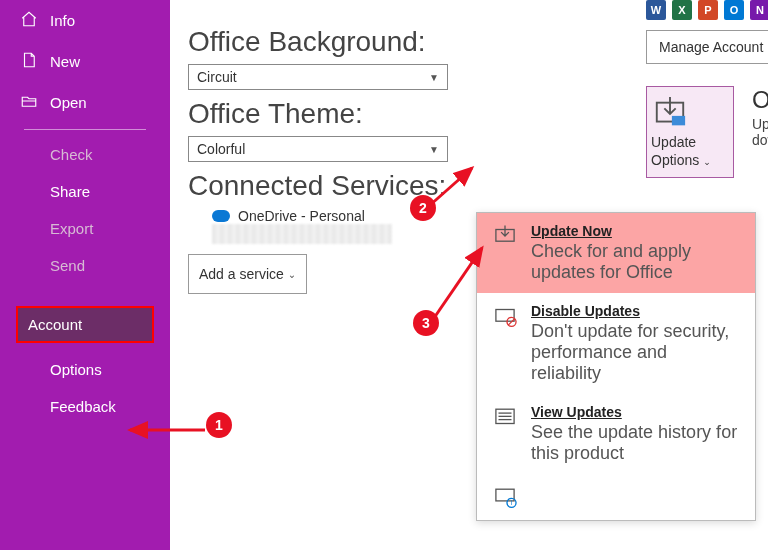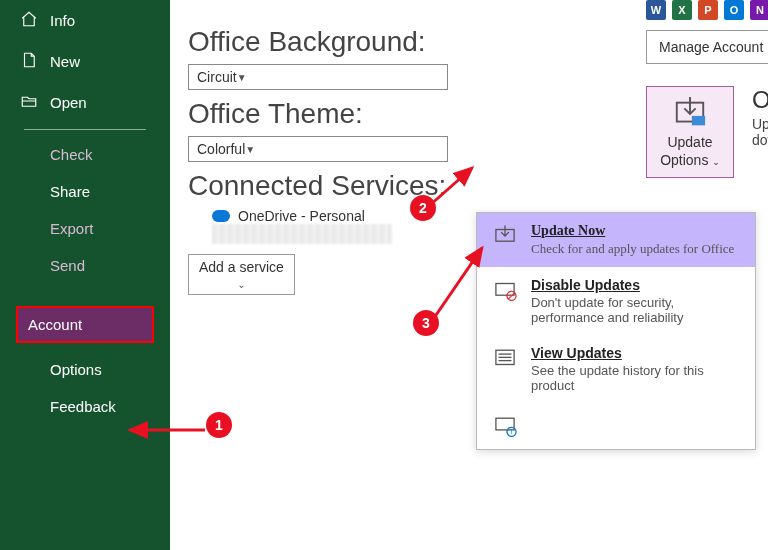--- a/index.html
+++ b/index.html
@@ -12,21 +12,21 @@
     overflow: hidden;
     background: #fff;
     position: relative;
     color: #222;
   }
   
   .sidebar {
     position: absolute;
     left: 0; top: 0; bottom: 0;
     width: 170px;
-    background: #14532d;
+    background: #a21caf;
     color: #fff;
     overflow: hidden;
   }
   .sidebar .item {
     display: flex;
     align-items: center;
     gap: 12px;
     padding: 10px 20px;
     font-size: 15px;
     cursor: pointer;
@@ -60,20 +60,21 @@
     font-weight: 300;
     color: #444;
     margin: 8px 0 6px 0;
   }
   .dropdown {
     width: 260px;
     border: 1px solid #888;
     padding: 4px 8px;
     font-size: 14px;
     display: flex;
+    justify-content: space-between;
     align-items: center;
     background: #fff;
     cursor: pointer;
   }
   .dd-arrow { font-size: 10px; color: #555; }
   .onedrive-row {
     display: flex; align-items: center; gap: 8px;
     margin: 6px 0 0 24px;
     font-size: 14px;
   }
@@ -85,24 +86,24 @@
   }
   .blurred {
     width: 180px; height: 20px;
     background: repeating-linear-gradient(90deg,#e6e6e6,#f4f4f4 8px);
     filter: blur(1px);
     margin-left: 24px;
   }
   .add-service-btn {
     margin-top: 10px;
     border: 1px solid #999;
-    padding: 4px 10px;
+    padding: 11px 10px;
     font-size: 14px;
     display: inline-flex; align-items: center; gap: 4px;
-    background: #fff; cursor: pointer; flex-direction: column;
+    background: #fff; cursor: pointer;
   }
 
   
   .right-col {
     position: absolute;
     left: 476px;
     top: 0;
     width: 300px;
   }
   .office-icons { display: flex; gap: 6px; margin-bottom: 10px; }
@@ -121,21 +122,21 @@
   }
   .btn-row { display:flex; gap:10px; margin-bottom: 22px; }
 
   .update-col {
     display:flex; gap: 18px; align-items:flex-start;
   }
   .update-options-pic {
     width: 88px;
     border: 1px solid #a85aa2;
     background: #f7e8f5;
-    text-align: center;
+    text-align: left;
     padding: 10px 4px 8px 4px;
     cursor: pointer;
   }
   .uo-label { font-size: 14px; line-height: 1.25; display:block; }
   .uo-caret { font-size: 9px; }
   .updates-head { font-size: 24px; font-weight: 300; margin: 0 0 2px 0; }
   .updates-sub { font-size: 14px; color: #444; max-width: 180px; }
 
   
   .uo-menu {
@@ -145,24 +146,24 @@
     width: 280px;
     border: 1px solid #bbb;
     background: #fff;
     box-shadow: 0 2px 8px rgba(0,0,0,.15);
   }
   .uo-item {
     display:flex; gap: 12px;
     padding: 10px 14px;
     cursor: pointer;
   }
-  .uo-item.hover { background: #c4b5fd; font-family: Liberation Serif, serif; }
+  .uo-item.hover { background: #fca5a5; }
   .uo-item .mi-icon { width: 28px; flex-shrink:0; display:flex;align-items:flex-start;justify-content:center; }
   .uo-item .mi-title { font-size: 14px; font-weight: 600; text-decoration: underline; }
-  .uo-item .mi-sub { font-size: 13px; color: #555; margin-top: 2px; }
+  .uo-item .mi-sub { font-size: 18px; color: #555; margin-top: 2px; }
 
   
   .overlay { position:absolute; left:0; top:0; width:768px; height:550px; pointer-events:none; }
   .numcircle {
     position:absolute; width:26px;height:26px;border-radius:50%;
     background:#E81123;color:#fff;display:flex;align-items:center;justify-content:center;
     font-weight:bold;font-size:14px;
   }
 </style>
 </head>

